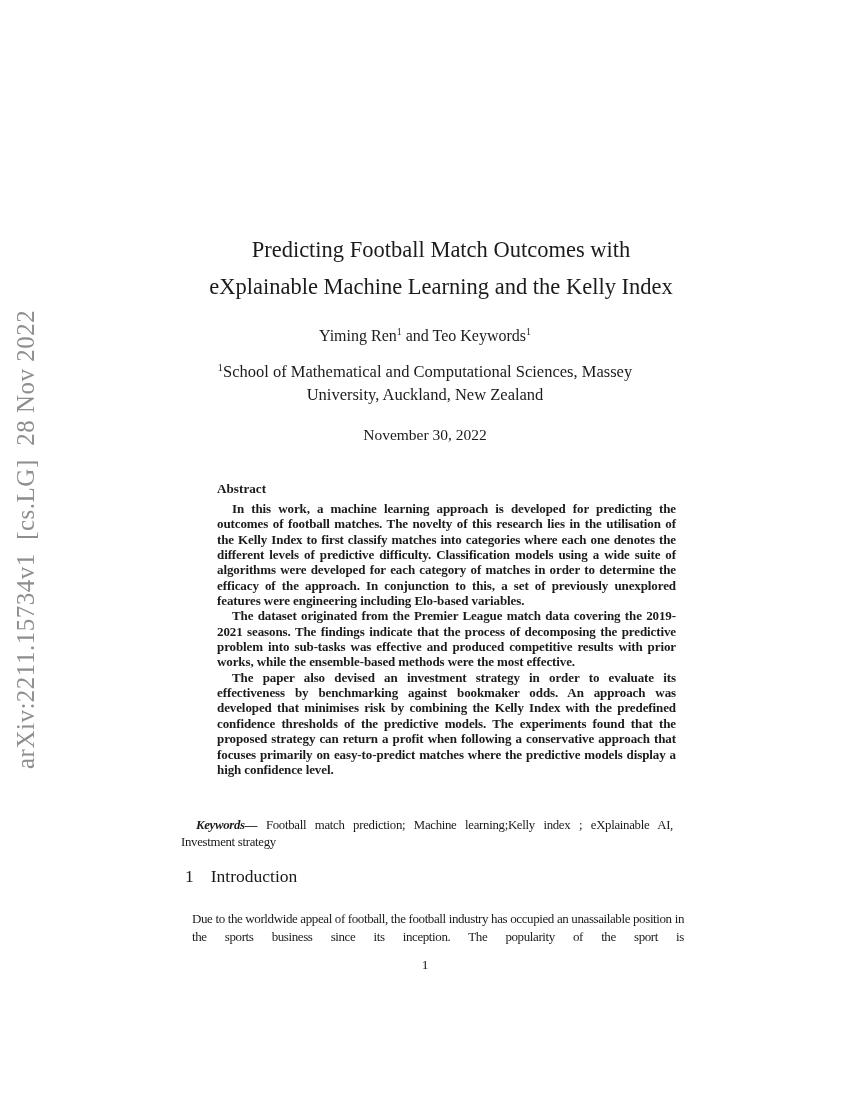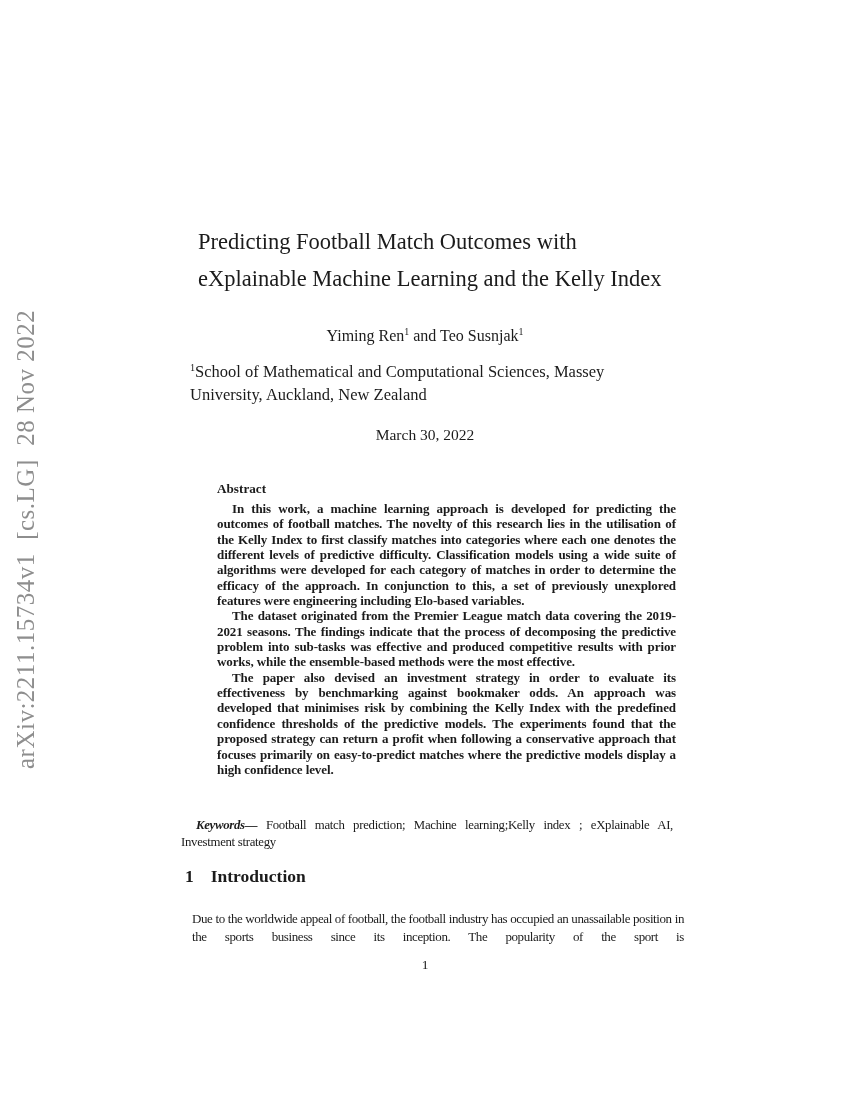--- a/index.html
+++ b/index.html
@@ -27,38 +27,40 @@
     letter-spacing: 0.5px;
     color: #8e8e8e;
     white-space: pre;
     text-align: center;
   }
   .paper-title {
     position: absolute;
     top: 216px;
     left: 190px;
     width: 470px;
+    text-align: center;
     font-size: 22.5px;
     line-height: 36.5px;
     font-weight: normal;
-    margin: 8px;
+    margin: 16px;
   }
   .authors-line {
     position: absolute;
     top: 327px;
     left: 179px;
     width: 492px;
     text-align: center;
     font-size: 16px;
   }
   .affiliation-line {
     position: absolute;
     top: 360px;
     left: 190px;
     width: 470px;
+    text-align: center;
     font-size: 16.5px;
     line-height: 23px;
   }
   .paper-date {
     position: absolute;
     top: 426px;
     left: 179px;
     width: 492px;
     text-align: center;
     font-size: 15.5px;
@@ -105,21 +107,21 @@
   }
   .keywords-label {
     font-weight: bold;
     font-style: italic;
   }
   .section-heading {
     position: absolute;
     top: 866px;
     left: 185px;
     font-size: 17.5px;
-    font-weight: bold;
+    font-weight: normal;
     margin: 0;
   }
   .section-title {
     margin-left: 17px;
   }
   .intro-paragraph {
     position: absolute;
     top: 903px;
     left: 185px;
     width: 492px;
@@ -140,25 +142,25 @@
     font-size: 13.5px;
   }
 </style>
 </head>
 <body>
 
 <div class="watermark">arXiv:2211.15734v1  [cs.LG]  28 Nov 2022</div>
 
 <h1 class="paper-title">Predicting Football Match Outcomes with eXplainable Machine Learning and the Kelly Index</h1>
 
-<div class="authors-line"><span>Yiming Ren</span><sup>1</sup><span> and </span><span>Teo Susnjak</span><sup>1</sup></div>
+<div class="authors-line"><span>Yiming Ren</span><sup>1</sup><span> and </span><span>Teo Keywords</span><sup>1</sup></div>
 
 <div class="affiliation-line"><sup>1</sup><span>School of Mathematical and Computational Sciences, Massey University, Auckland, New Zealand</span></div>
 
-<div class="paper-date">March 30, 2022</div>
+<div class="paper-date">November 30, 2022</div>
 
 <div class="abstract-heading">Abstract</div>
 
 <div class="abstract-body">
   <p>In this work, a machine learning approach is developed for predicting the outcomes of football matches. The novelty of this research lies in the utilisation of the Kelly Index to first classify matches into categories where each one denotes the different levels of predictive difficulty. Classification models using a wide suite of algorithms were developed for each category of matches in order to determine the efficacy of the approach. In conjunction to this, a set of previously unexplored features were engineering including Elo-based variables.</p>
   <p>The dataset originated from the Premier League match data covering the 2019-2021 seasons. The findings indicate that the process of decomposing the predictive problem into sub-tasks was effective and produced competitive results with prior works, while the ensemble-based methods were the most effective.</p>
   <p>The paper also devised an investment strategy in order to evaluate its effectiveness by benchmarking against bookmaker odds.  An approach was developed that minimises risk by combining the Kelly Index with the predefined confidence thresholds of the predictive models. The experiments found that the proposed strategy can return a profit when following a conservative approach that focuses primarily on easy-to-predict matches where the predictive models display a high confidence level.</p>
 </div>
 
 <div class="keywords-line"><span class="keywords-label">Keywords—</span>

